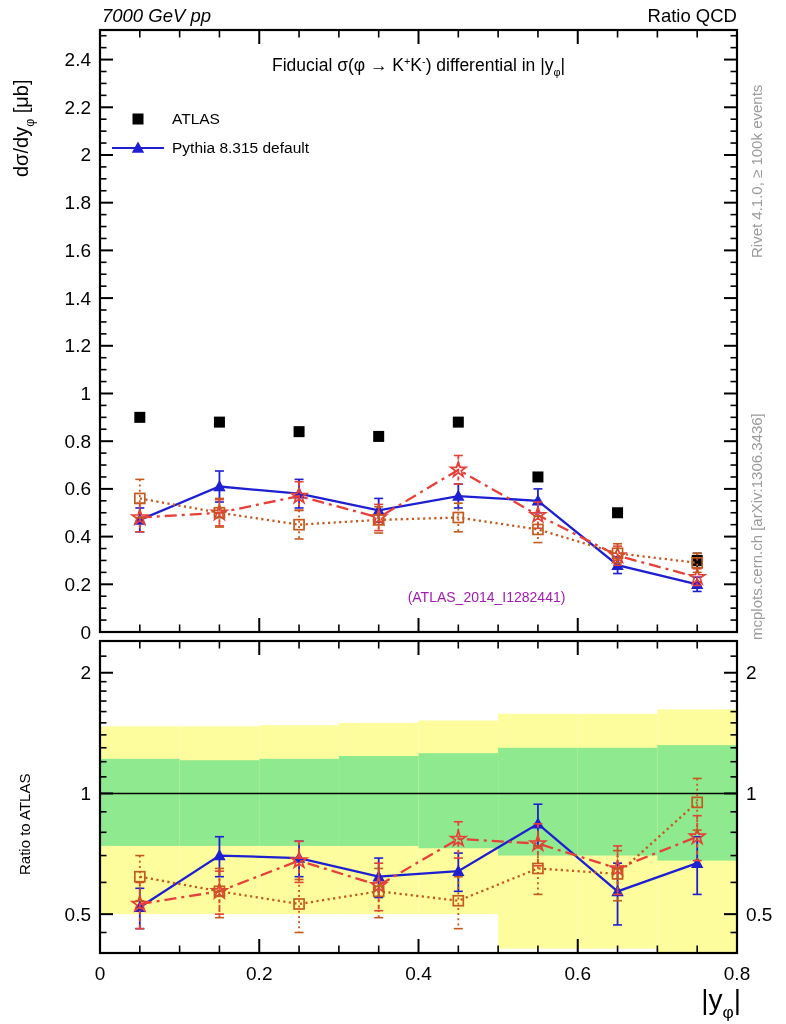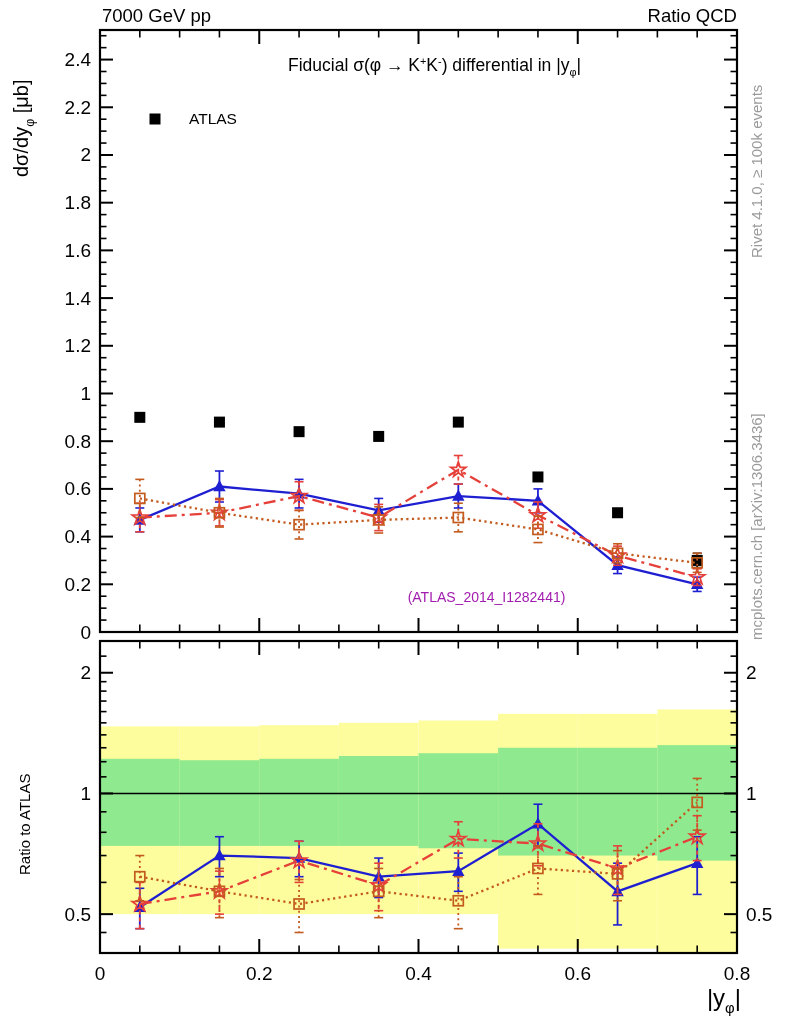--- a/index.html
+++ b/index.html
@@ -2,29 +2,29 @@
 <html><head>
 <meta charset="utf-8">
 <style>
   html,body{margin:0;padding:0;background:#fff;}
   .chart-root{position:relative;width:786px;height:1024px;background:#fff;
     font-family:"Liberation Sans",sans-serif;color:#000;overflow:hidden;}
   svg#plot{position:absolute;left:0;top:0;}
   .abs{position:absolute;white-space:nowrap;}
   .vtext{position:absolute;white-space:nowrap;transform-origin:0 0;transform:rotate(-90deg);}
   .hdr{font-size:18.5px;top:5px;}
-  .title{left:100px;width:637px;text-align:center;top:55px;font-size:17.5px;padding-left:16px;}
+  .title{left:100px;width:637px;text-align:center;top:55px;font-size:17.5px;}
   .sub{font-size:0.62em;vertical-align:-0.5em;}
   .sup{font-size:0.62em;vertical-align:0.55em;}
   .ylab-main{left:10px;top:177px;font-size:20px;}
   .ylab-ratio{left:16px;top:875px;font-size:15px;}
-  .xlab{right:45px;top:984px;font-size:24px;text-align:center;}
+  .xlab{right:45px;top:984px;font-size:28px;text-align:center;}
   .note{color:#9b9b9b;font-size:15px;}
   .watermark{left:100px;width:753px;text-align:center;top:589px;font-size:14px;color:#a21caf;margin-left:10px;}
-  .legend{left:128px;top:104px;}
+  .legend{left:111px;top:104px;}
   .legend-row{display:flex;align-items:center;height:29.5px;}
   .legend-marker{width:54px;height:20px;display:inline-block;}
   .legend-label{margin-left:7px;font-size:15.5px;}
 </style>
 </head>
 <body>
 
 <div class="chart-root">
   <svg id="plot" width="786" height="1024" viewBox="0 0 786 1024">
       <g>
@@ -519,21 +519,21 @@
       </g>
       <g>
         <text x="100" y="980" text-anchor="middle" font-size="19" font-family="&quot;Liberation Sans&quot;,sans-serif" fill="#000">0</text>
         <text x="259.25" y="980" text-anchor="middle" font-size="19" font-family="&quot;Liberation Sans&quot;,sans-serif" fill="#000">0.2</text>
         <text x="418.5" y="980" text-anchor="middle" font-size="19" font-family="&quot;Liberation Sans&quot;,sans-serif" fill="#000">0.4</text>
         <text x="577.75" y="980" text-anchor="middle" font-size="19" font-family="&quot;Liberation Sans&quot;,sans-serif" fill="#000">0.6</text>
         <text x="737" y="980" text-anchor="middle" font-size="19" font-family="&quot;Liberation Sans&quot;,sans-serif" fill="#000">0.8</text>
       </g>
     </svg>
 
-  <div class="abs hdr" style="left:102px;">7000 GeV pp</div>
+  <div class="abs hdr" style="left:102px;font-style:italic;">7000 GeV pp</div>
   <div class="abs hdr" style="right:49px;">Ratio QCD</div>
 
   <div class="abs title">
     <span>Fiducial σ(φ → K</span><span class="sup">+</span><span>K</span><span class="sup">-</span><span>) differential in |y</span><span class="sub">φ</span><span>|</span>
   </div>
 
   <div class="vtext ylab-main">
     <span>dσ/dy</span><span class="sub">φ</span><span> [μb]</span>
   </div>
 
@@ -548,14 +548,21 @@
   <div class="vtext note" style="left:748px;top:258px;">Rivet 4.1.0, ≥ 100k events</div>
   <div class="vtext note" style="left:748px;top:640px;">mcplots.cern.ch [arXiv:1306.3436]</div>
 
   <div class="abs legend">
     <div class="legend-row">
       <span class="legend-marker"><svg width="54" height="20">
             <rect x="21.5" y="4.5" width="11" height="11" fill="#000000"></rect>
           </svg></span>
       <span class="legend-label">ATLAS</span>
     </div>
+    <div class="legend-row">
+      <span class="legend-marker"><svg width="54" height="20">
+            <line x1="1" x2="53" y1="10" y2="10" stroke="#1f1fd2" stroke-width="2.2"></line>
+            <path d="M27,3.5L33.2,14.8L20.8,14.8Z" fill="#1f1fd2"></path>
+          </svg></span>
+      <span class="legend-label">Pythia 8.315 default</span>
+    </div>
   </div>
 </div>
 
 </body></html>

